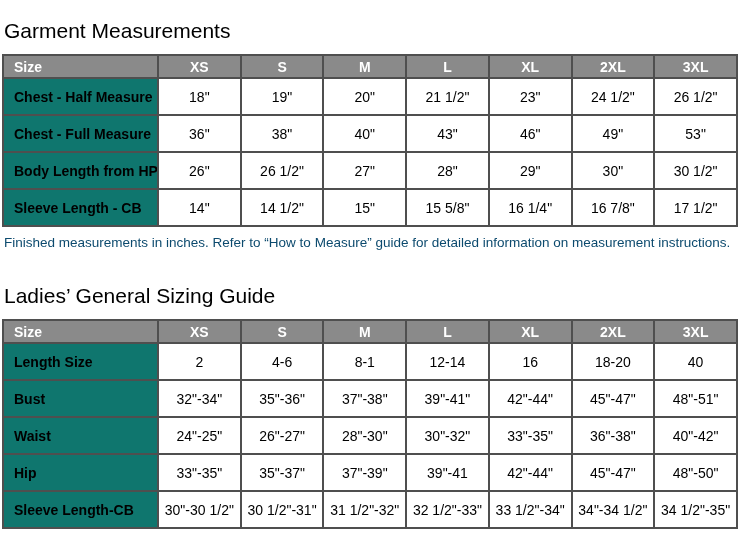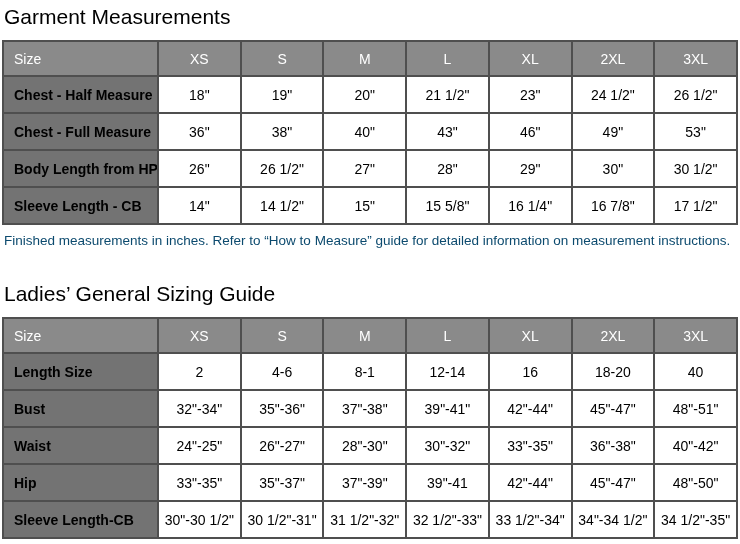--- a/index.html
+++ b/index.html
@@ -7,21 +7,21 @@
   body {
     width: 740px;
     height: 544px;
     font-family: "Liberation Sans", sans-serif;
     color: #000000;
     overflow: hidden;
   }
   .page {
     width: 740px;
     height: 544px;
-    padding: 4px 2px 0 2px;
+    padding: 18px 2px 0 2px;
     border-radius: 24px;
   }
   .section-title {
     font-size: 21px;
     font-weight: 400;
     color: #000000;
     margin: 0 0 0 2px;
     line-height: 1.2;
   }
   .size-table {
@@ -34,34 +34,34 @@
   .size-table th, .size-table td {
     border: 2px solid #4f4f4f;
     font-size: 14px;
     padding: 0 4px;
     overflow: hidden;
     white-space: nowrap;
   }
   .size-table thead th {
     background: #8a8a8a;
     color: #ffffff;
-    font-weight: 400;
-    height: 35px;
+    font-weight: 700;
+    height: 23px;
     text-align: center;
   }
   .size-table thead th:first-child {
     text-align: left;
     padding-left: 10px;
   }
   .size-table tbody tr { height: 37px; }
   .size-table tbody th.row-label {
     text-align: left;
     font-weight: 700;
     padding-left: 10px;
-    background: #737373;
+    background: #0f766e;
   }
   .size-table tbody td {
     text-align: center;
     font-weight: 400;
     background: #ffffff;
   }
   .note {
     font-size: 13.5px;
     color: #0c4a6e;
     margin: 8px 0 0 2px;

